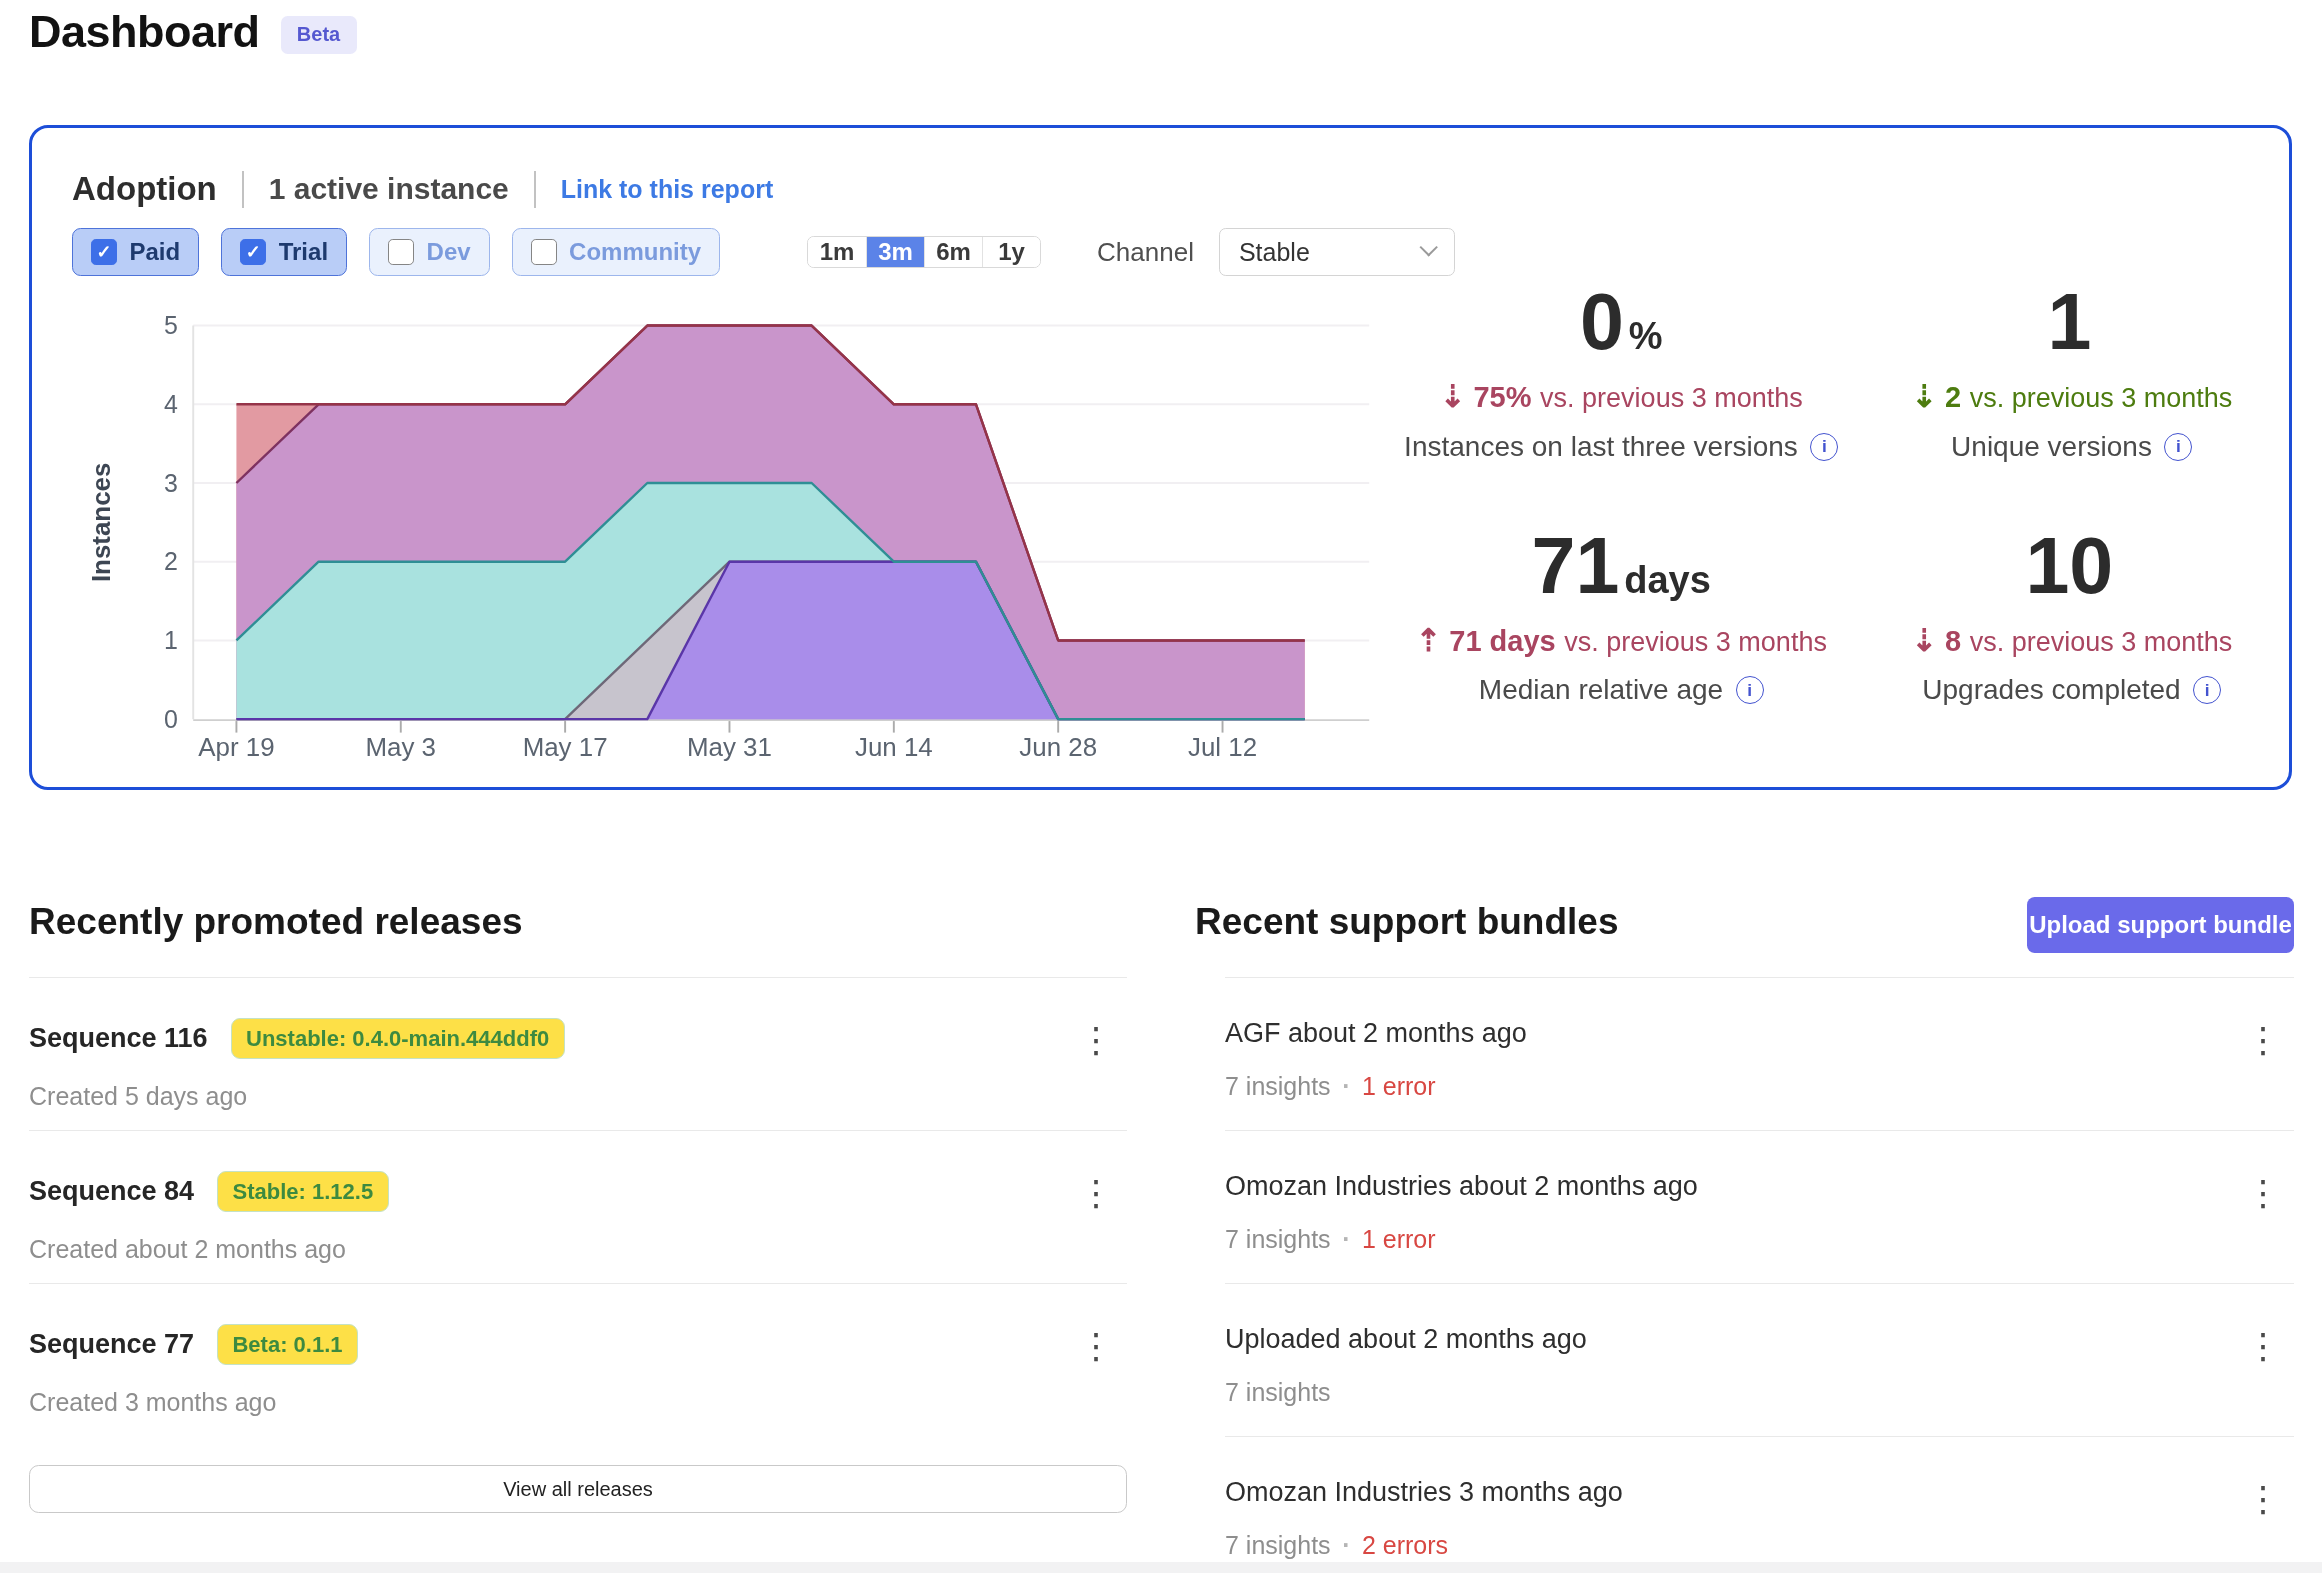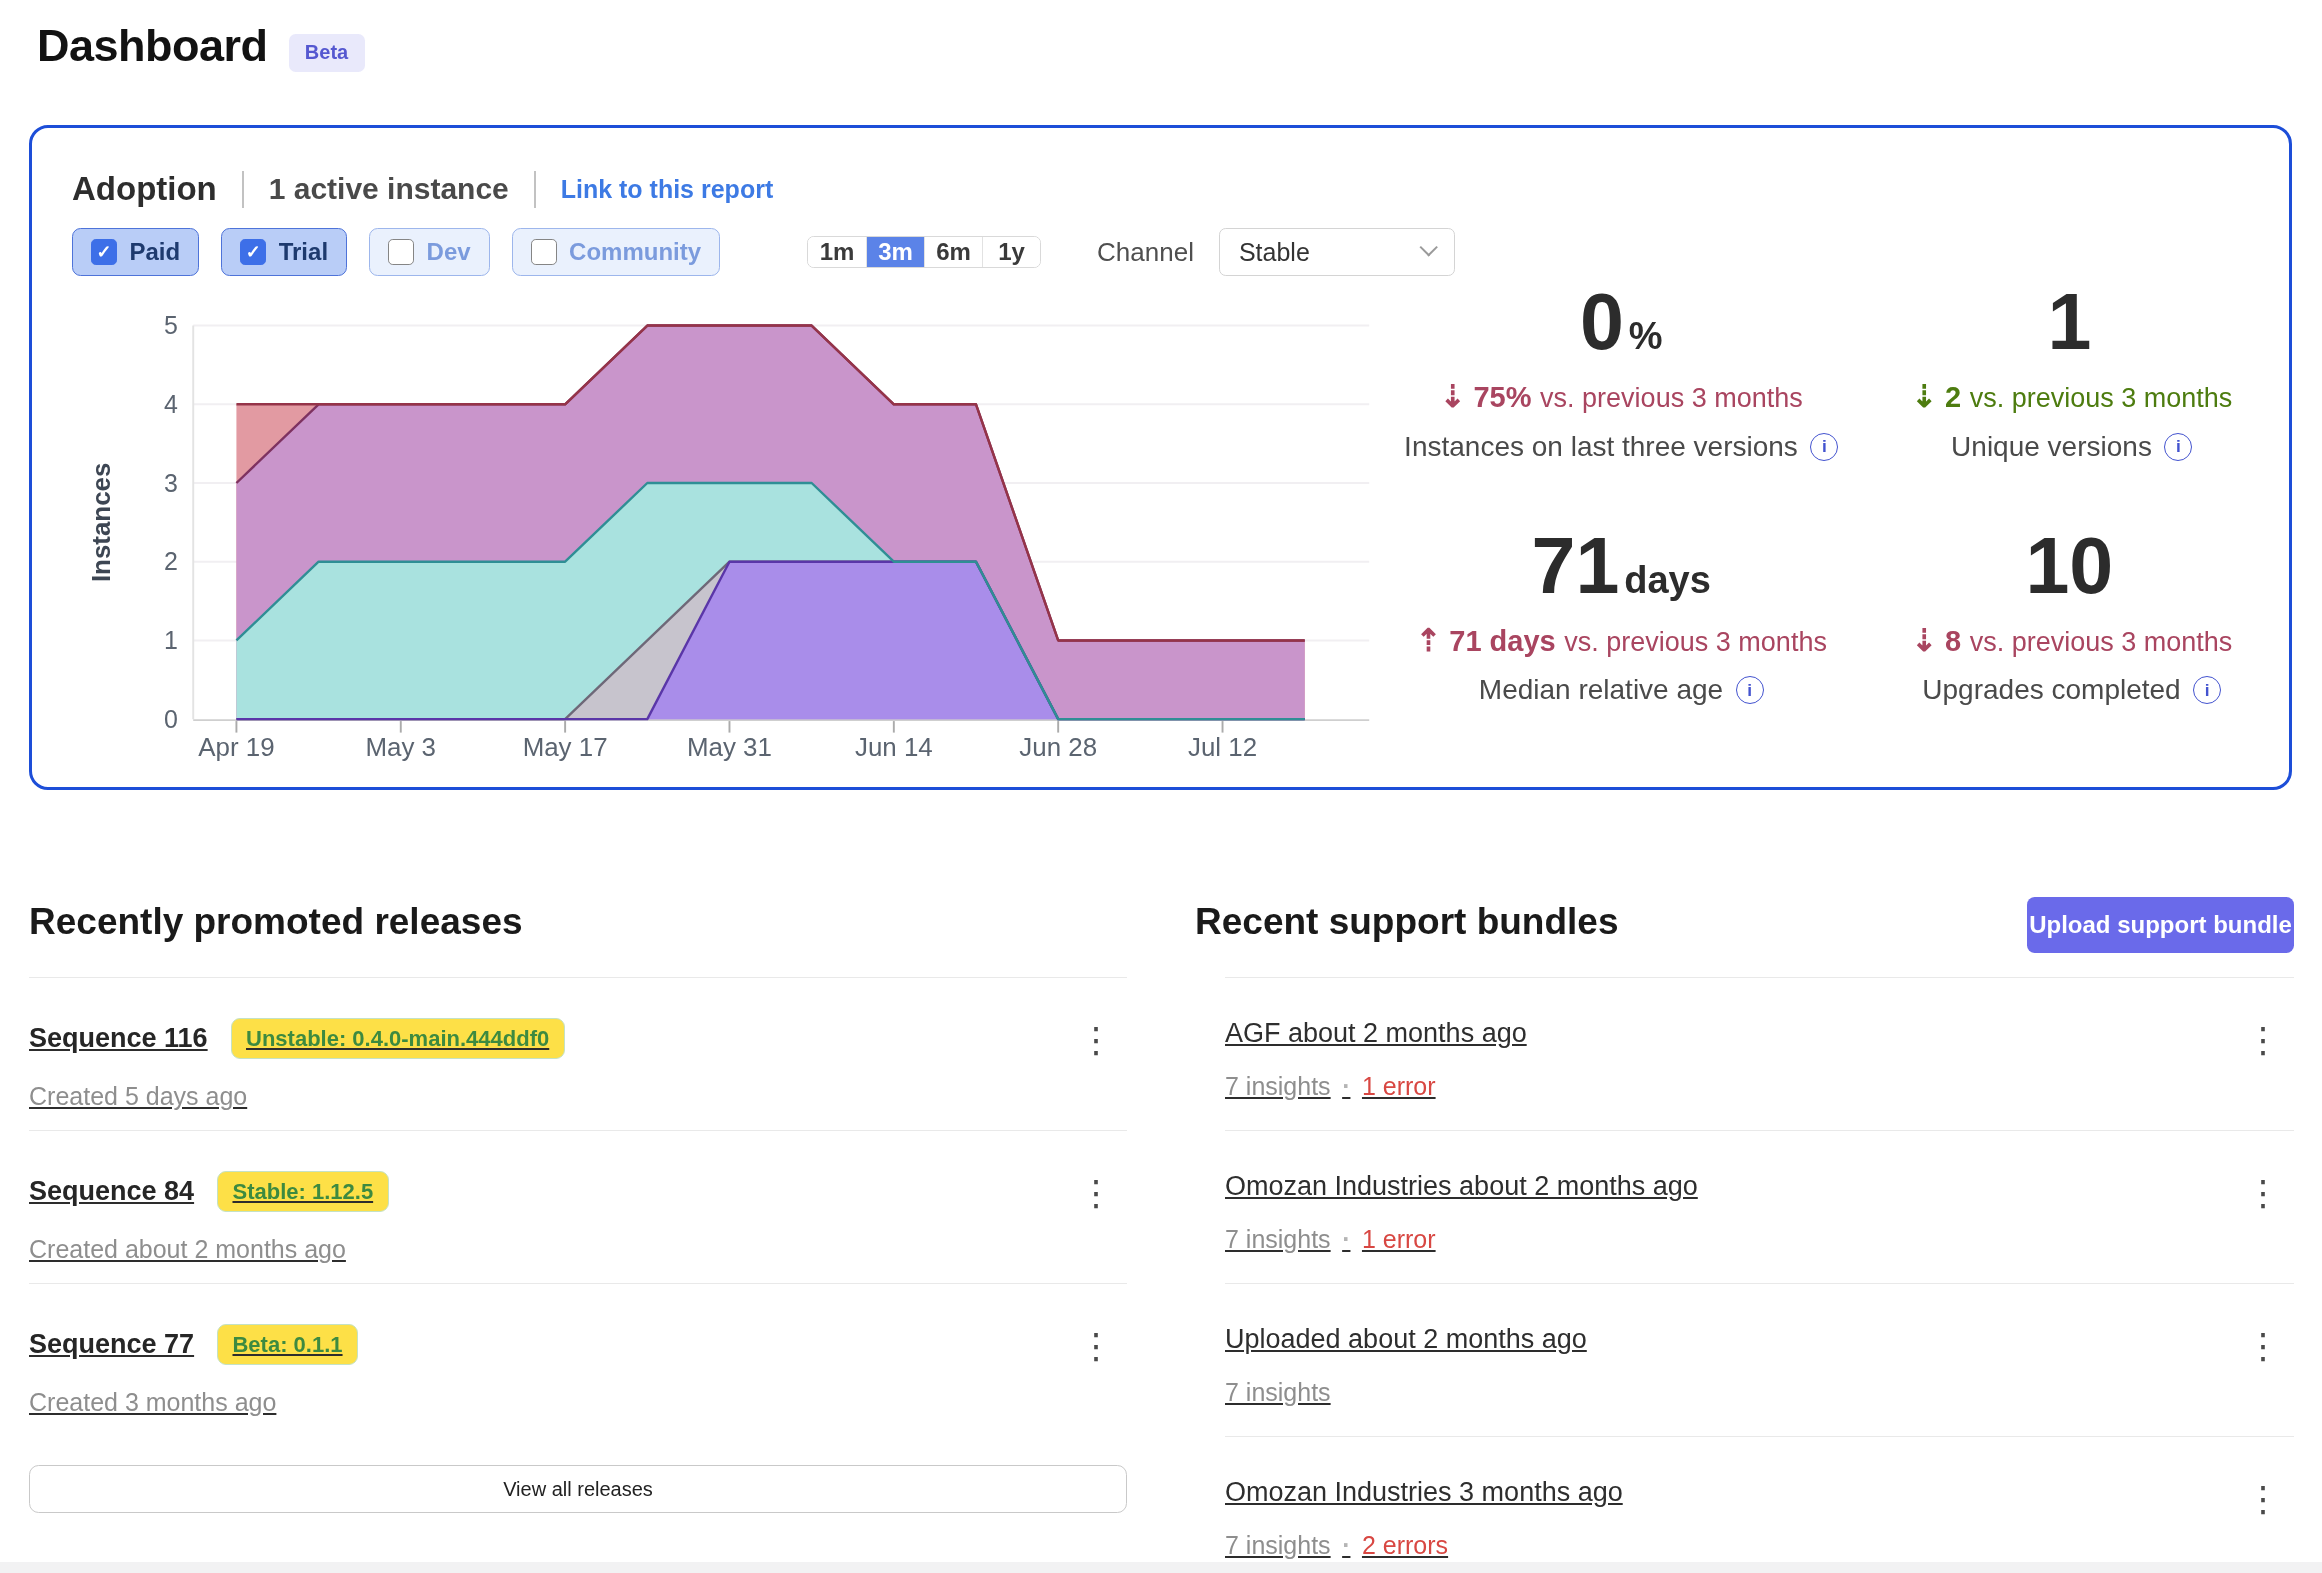--- a/index.html
+++ b/index.html
@@ -1,21 +1,21 @@
 <!DOCTYPE html>
 <html><head>
 <meta charset="utf-8">
 <style>
   * { margin:0; padding:0; box-sizing:border-box; }
   html,body { background:#fff; }
   body { font-family:"Liberation Sans", sans-serif; color:#2d2d2d; }
   .page { position:relative; width:2323px; height:1574px; background:#fff; overflow:hidden; }
 
   
-  .header { position:absolute; left:29px; top:20px; display:flex; align-items:flex-end;margin-left:8px; }
+  .header { position:absolute; left:29px; top:6px; display:flex; align-items:center; }
   .page-title { font-size:45px; font-weight:800; color:#121212; letter-spacing:-0.5px; }
   .beta-badge { margin-left:21px; margin-top:5.8px; background:#e9e9fb; color:#5558d0;
     font-size:20px; font-weight:600; padding:7.7px 16.3px; border-radius:6.7px; }
 
   
   .card { position:absolute; left:29px; top:125px; width:2263px; height:665px;
     background:#fff; border:3px solid #1d4ed8; border-radius:19px; }
   .card-head { position:absolute; left:40px; top:42px; display:flex; align-items:center; gap:25px; }
   .adoption-title { font-size:33px; font-weight:700; color:#2d2d2d; }
   .head-sep { width:1.9px; height:37px; background:#c2c2c2; }
@@ -69,21 +69,21 @@
   .section-heading { position:absolute; font-size:37px; font-weight:800; color:#1a1a1a; top:901px; }
   .heading-left { left:29px; }
   .heading-right { left:1195px; }
   .upload-btn { position:absolute; left:2027px; top:897px; width:267px; height:56px;
     background:#6a6aea; color:#fff; border:none; border-radius:7.7px; font-size:24px; font-weight:600;
     font-family:"Liberation Sans", sans-serif; cursor:pointer; }
 
   .col { position:absolute; top:977px; }
   .col-left { left:29px; width:1098px; }
   .col-right { left:1225px; width:1069px; }
-  .row { position:relative; border-top:1px solid #e9e9e9; height:153px; padding-top:40px;text-decoration:underline; }
+  .row { position:relative; border-top:1px solid #e9e9e9; height:153px; padding-top:40px; }
   .row-title-line { display:flex; align-items:center; gap:23px; }
   .release-title { font-size:27px; font-weight:700; color:#262626; }
   .bundle-title { font-size:27px; font-weight:500; color:#2e2e2e; }
   .badge-green { font-size:22px; font-weight:600; color:#3d8a40; background:#fde047;
     border:1.9px solid #c4e2c5; border-radius:9px; padding:6.7px 14.4px; }
   .row-sub { margin-top:23px; font-size:25px; color:#8e8e8e; }
   .err-wrap::before { content:"·"; color:#b5b5b5; margin:0 11.5px; font-weight:700; }
   .err-text { color:#d84742; }
   .kebab { position:absolute; right:13.4px; top:44px; font-size:35px; color:#4a4a4a;
     cursor:pointer; line-height:1; }

